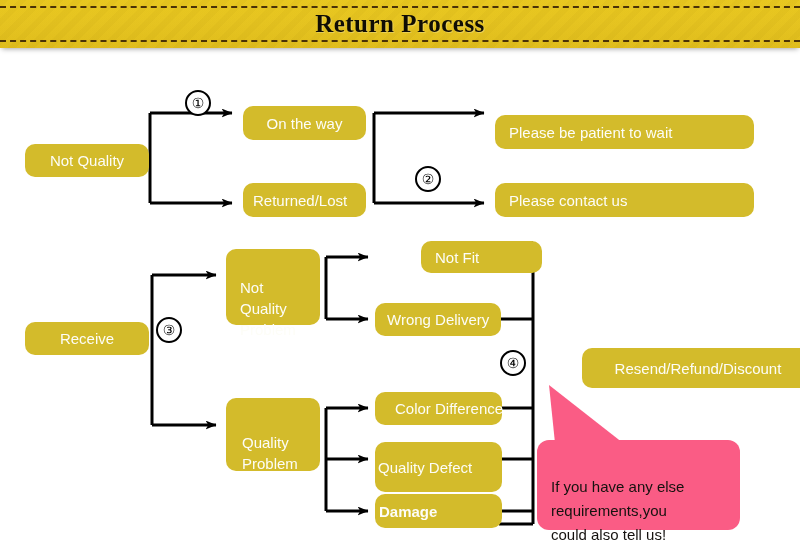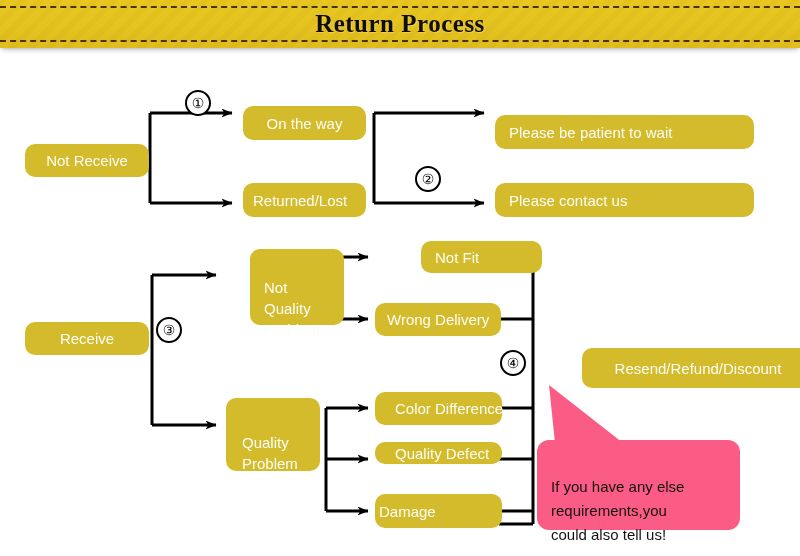--- a/index.html
+++ b/index.html
@@ -176,36 +176,36 @@
       <path d="M499,243 L533,243"></path>
       <path d="M499,319 L533,319"></path>
       <path d="M499,408 L533,408"></path>
       <path d="M499,459 L533,459"></path>
       <path d="M499,511 L533,511"></path>
       <path d="M499,524 L533,524"></path>
     </g>
   </svg>
 
   <div class="node pad-center" style="left:25px; top:144px; width:124px; height:33px;">
-    <span>Not Receive</span>
+    <span>Not Quality</span>
   </div>
 
   <div class="node pad-center" style="left:25px; top:322px; width:124px; height:33px;">
     <span>Receive</span>
   </div>
 
   <div class="node pad-center" style="left:243px; top:106px; width:123px; height:34px;">
     <span>On the way</span>
   </div>
 
   <div class="node pad-left" style="left:243px; top:183px; width:123px; height:34px; padding-left:10px;">
     <span>Returned/Lost</span>
   </div>
 
-  <div class="node multi" style="left:226px; top:249px; width:94px; height:76px;margin-left:24px;">
+  <div class="node multi" style="left:226px; top:249px; width:94px; height:76px;">
     <span>Not
 Quality
 Problem</span>
   </div>
 
   <div class="node multi" style="left:226px; top:398px; width:94px; height:73px; padding-top:13px; padding-left:16px;">
     <span>Quality
 Problem</span>
   </div>
 
@@ -222,25 +222,25 @@
   </div>
 
   <div class="node pad-left" style="left:375px; top:303px; width:126px; height:33px; padding-left:12px;">
     <span>Wrong Delivery</span>
   </div>
 
   <div class="node pad-left" style="left:375px; top:392px; width:127px; height:33px; padding-left:20px;">
     <span>Color Difference</span>
   </div>
 
-  <div class="node pad-left" style="left:375px; top:442px; width:127px; height:22px; padding-left:20px;">
+  <div class="node pad-left" style="left:375px; top:442px; width:127px; height:50px; padding-left:3px;">
     <span>Quality Defect</span>
   </div>
 
-  <div class="node pad-left" style="left:375px; top:494px; width:127px; height:34px; padding-left:4px;">
+  <div class="node pad-left" style="left:375px; top:494px; width:127px; height:34px; padding-left:4px;font-weight:bold;">
     <span>Damage</span>
   </div>
 
   <div class="node pad-center" style="left:582px; top:348px; width:232px; height:40px;">
     <span>Resend/Refund/Discount</span>
   </div>
 
   <div class="step" style="left:185px; top:90px;">
     <span>①</span>
   </div>

